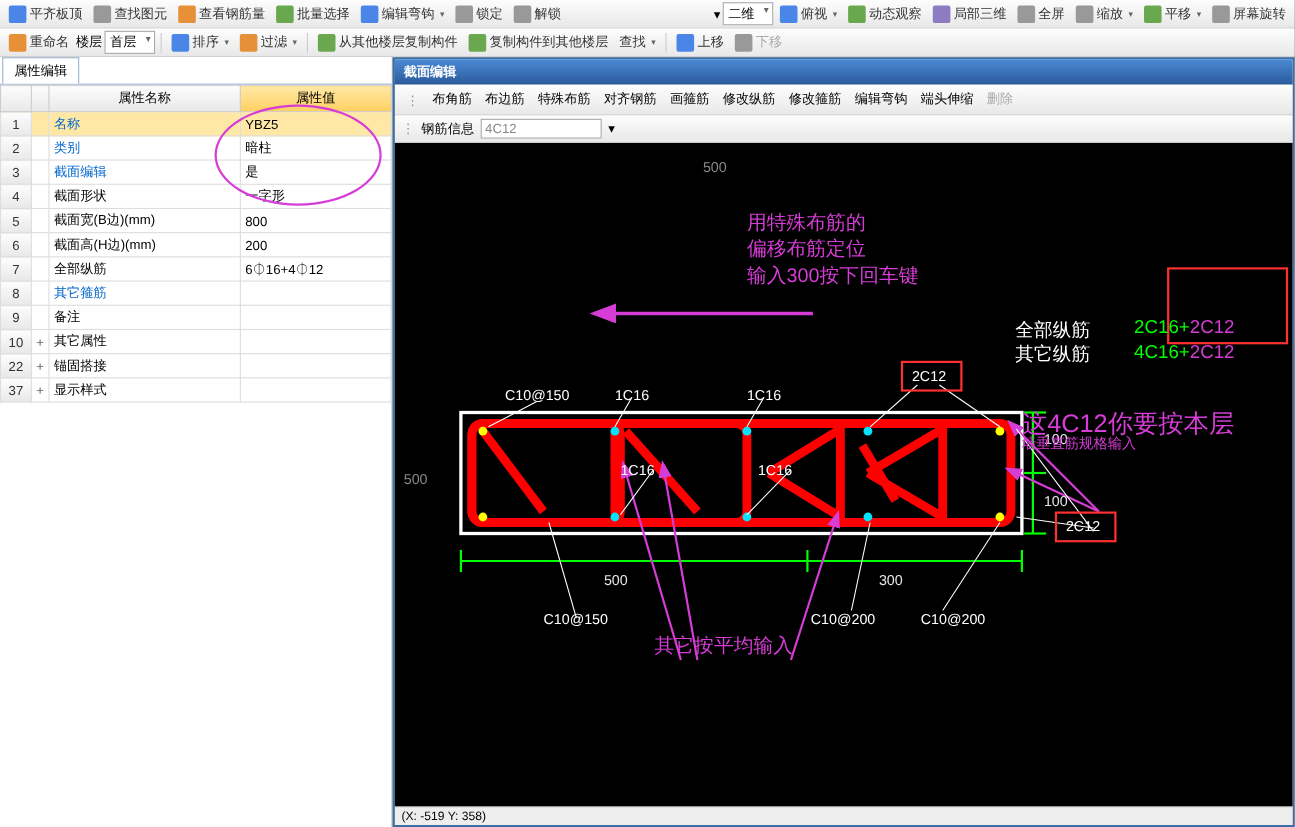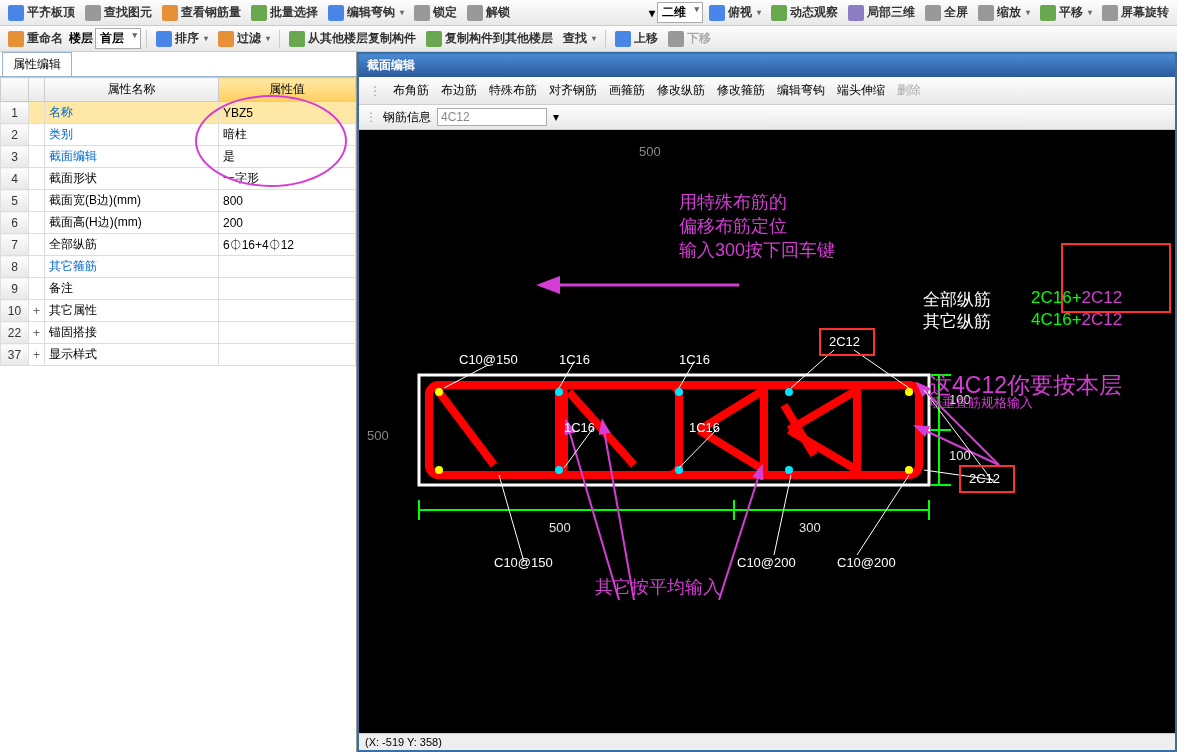--- a/index.html
+++ b/index.html
@@ -1,17 +1,17 @@
 <!DOCTYPE html>
 <html><head>
 <meta charset="utf-8">
 <style>
 * { box-sizing: border-box; margin: 0; padding: 0; }
 body { font-family: "Microsoft YaHei", SimSun, sans-serif; font-size: 12px; background: #f0f0f0; width: 1177px; height: 752px; overflow: hidden; }
-.toolbar { background: linear-gradient(#fdfdfd, #e8e8e8); border-bottom: 1px solid #ccc; padding: 2px 4px; display: flex; align-items: center; gap: 2px; height: 26px; white-space: nowrap; font-weight: bold; }
+.toolbar { background: linear-gradient(#fdfdfd, #e8e8e8); border-bottom: 1px solid #ccc; padding: 2px 4px; display: flex; align-items: center; gap: 2px; height: 26px; white-space: nowrap; }
 .toolbar .sep { width: 1px; height: 18px; background: #ccc; margin: 0 3px; }
 .tbtn { display: inline-flex; align-items: center; gap: 3px; padding: 2px 4px; cursor: pointer; color: #333; }
 .tbtn .dd { font-size: 8px; color: #666; margin-left: 2px; }
 .ico { width: 16px; height: 16px; display: inline-block; background: #6aa84f; border-radius: 2px; }
 .ico.blue { background: #4a86e8; }
 .ico.orange { background: #e69138; }
 .ico.gray { background: #999; }
 .ico.purple { background: #8e7cc3; }
 .main { display: flex; height: calc(100% - 52px); }
 .left { width: 357px; background: #fff; border-right: 1px solid #999; display: flex; flex-direction: column; }

